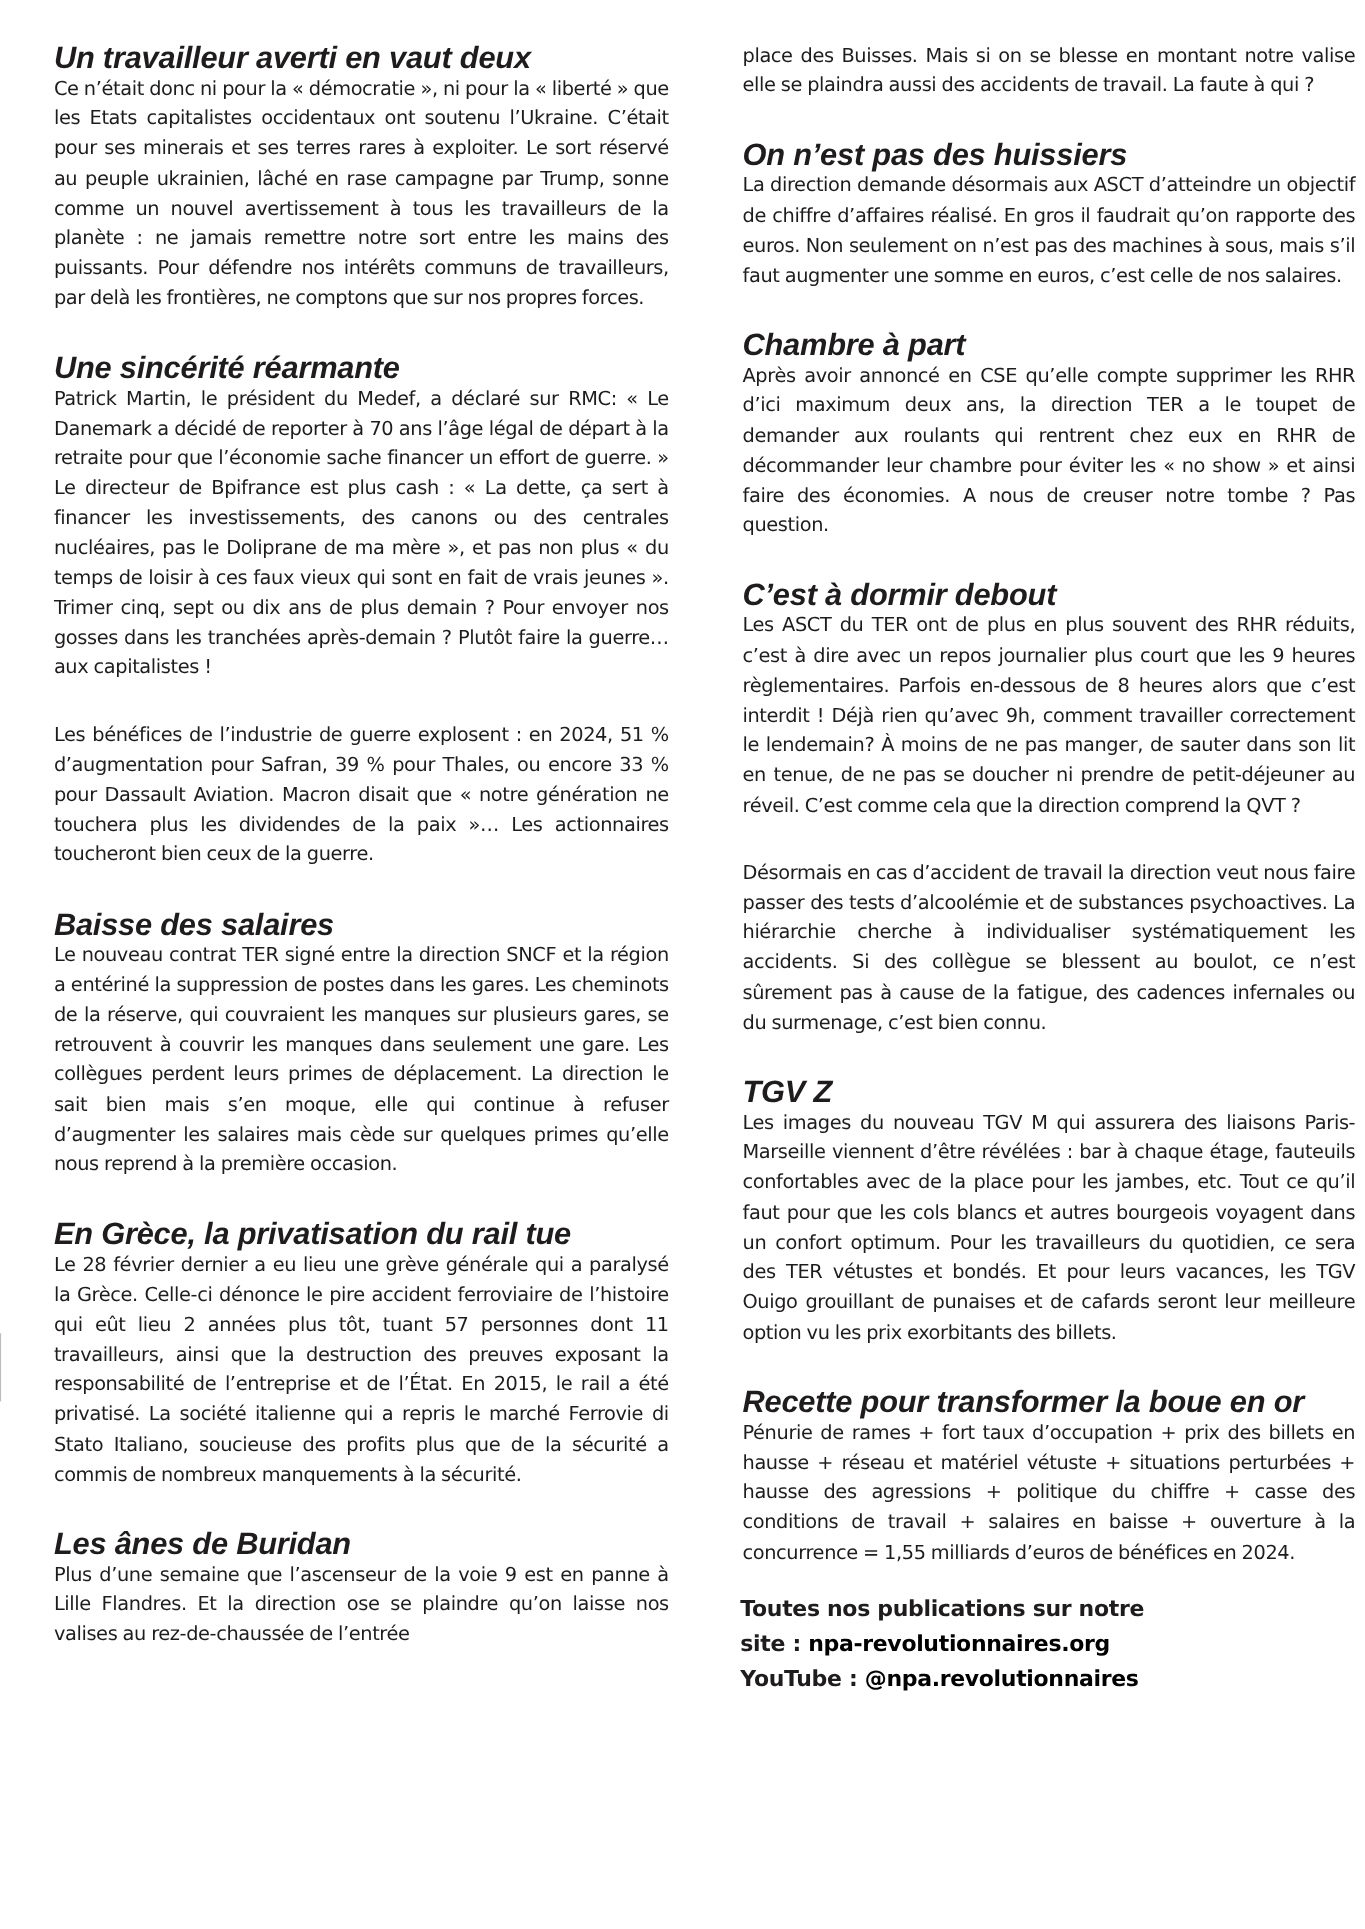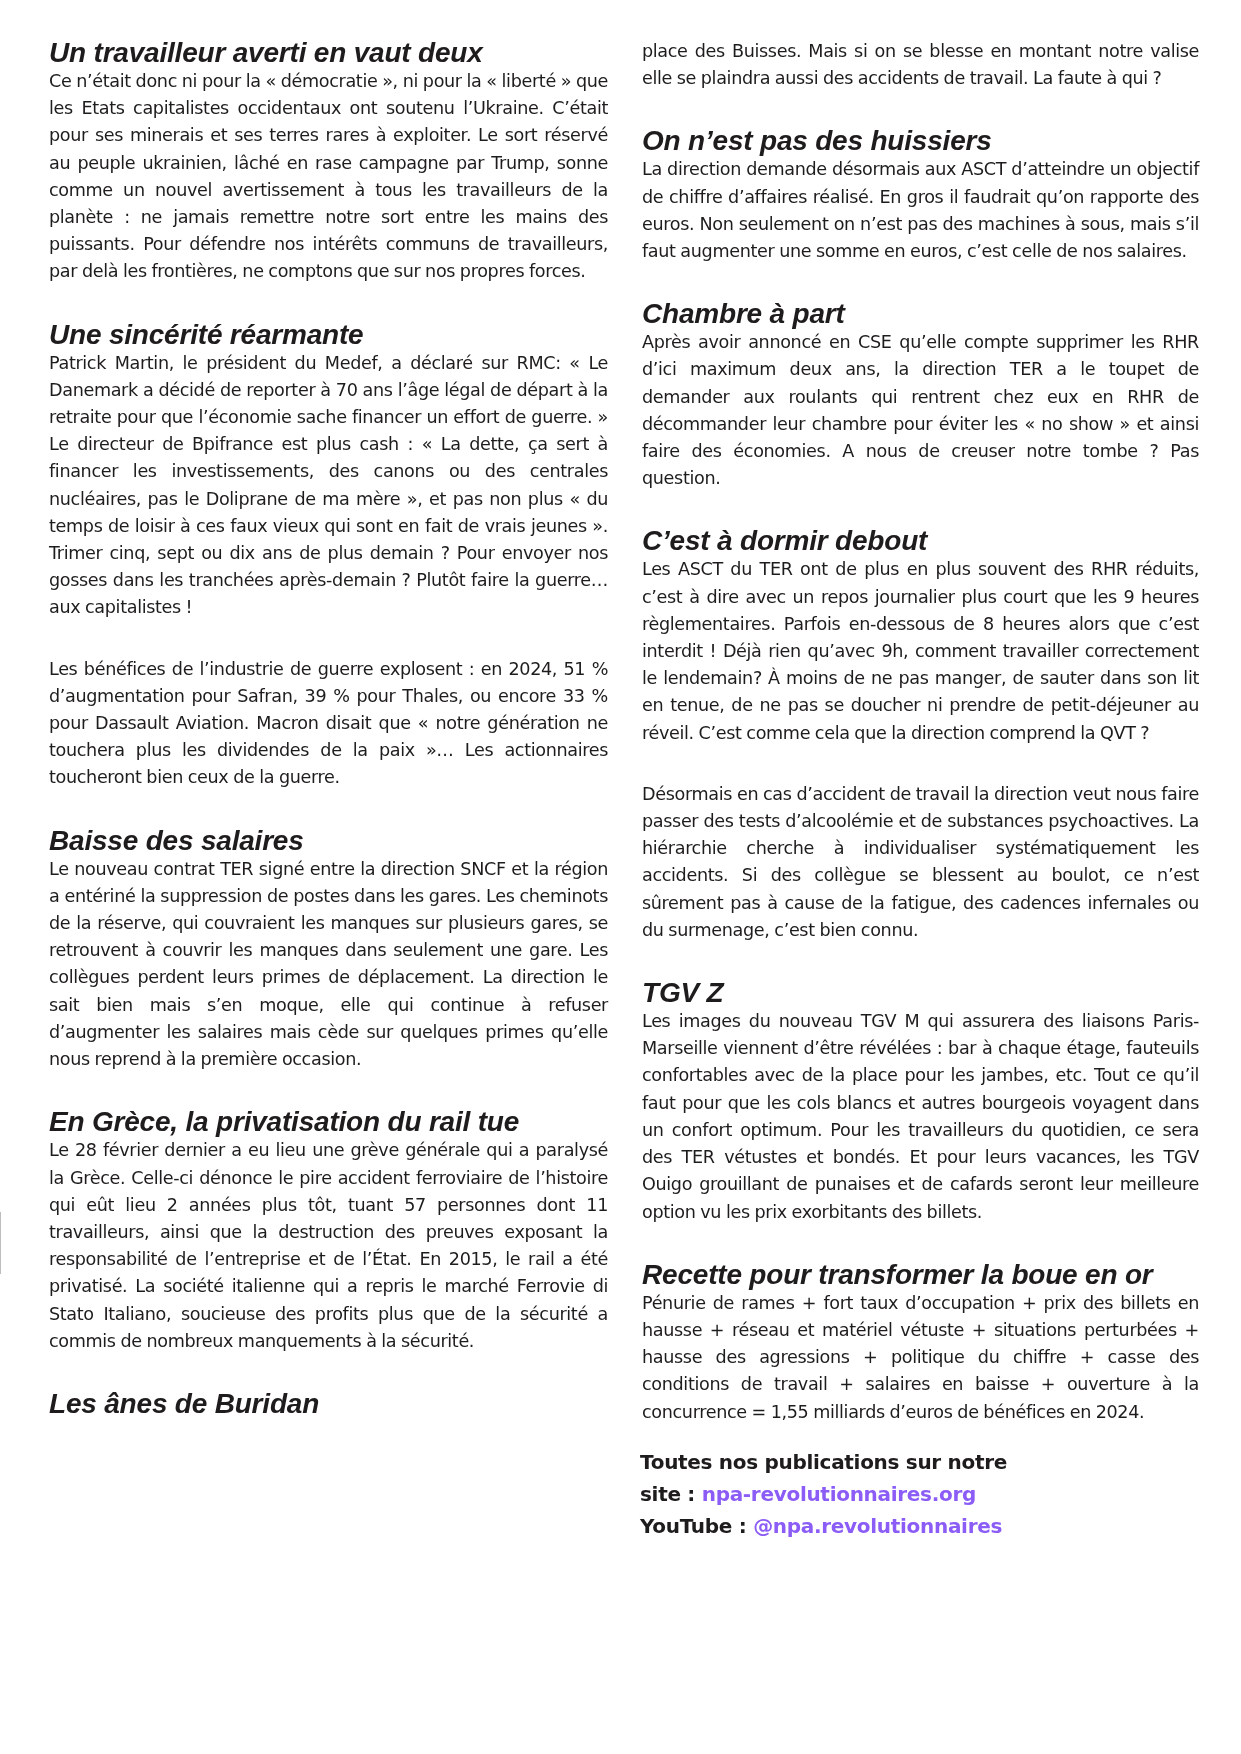--- a/index.html
+++ b/index.html
@@ -1,39 +1,39 @@
 <!DOCTYPE html>
 <html><head>
   <meta charset="utf-8">
   <style>
     html, body { margin: 0; padding: 0; background: #ffffff; }
     body { width: 1241px; height: 1754px; position: relative; overflow: hidden; color: #1e1c1c; }
     .page { position: absolute; left: 0; top: 0; width: 1241px; height: 1754px; }
     .col { position: absolute; top: 36px; }
     .col-left { left: 47px; width: 563px; }
-    .col-right { left: 640px; width: 561px; }
+    .col-right { left: 673px; width: 561px; }
     .article { margin: 2px; }
     .article h2 {
       font-family: "Liberation Sans", sans-serif;
       font-weight: bold; font-style: italic;
       font-size: 28px; line-height: 30px; margin: 0; letter-spacing: -0.2px;
       color: #1e1c1c;
     }
     .article p {
       font-family: "DejaVu Sans", sans-serif;
       font-size: 17.6px; line-height: 27.2px; margin: 0;
       text-align: justify; hyphens: manual; letter-spacing: -0.35px;
       word-spacing: -0.5px;
     }
     .gap { height: 30px; }
     .footer-links {
       font-family: "DejaVu Sans", sans-serif; font-weight: bold;
       font-size: 20px; line-height: 32px; margin-top: 20px; letter-spacing: -0.3px;
     }
-    .footer-links a { color: #8b5cf6; text-decoration: none; }
+    .footer-links a { color: #000000; text-decoration: none; }
     .margin-mark { position: absolute; left: 0; top: 1212px; width: 1px; height: 62px; background: #bdbdbd; }
   </style>
 </head>
 <body>
 
 <div class="page">
 
   <div class="margin-mark"></div>
 
   <div class="col col-left">
@@ -56,20 +56,21 @@
       <p>Le nouveau contrat TER signé entre la direction SNCF et la région a entériné la suppression de postes dans les gares. Les cheminots de la réserve, qui couvraient les manques sur plusieurs gares, se retrouvent à couvrir les manques dans seulement une gare. Les collègues perdent leurs primes de déplacement. La direction le sait bien mais s’en moque, elle qui continue à refuser d’augmenter les salaires mais cède sur quelques primes qu’elle nous re­prend à la première occasion.</p>
     </div>
     <div class="gap"></div>
     <div class="article">
       <h2>En Grèce, la privatisation du rail tue</h2>
       <p>Le 28 février dernier a eu lieu une grève générale qui a paralysé la Grèce. Celle-ci dénonce le pire accident ferro­viaire de l’histoire qui eût lieu 2 années plus tôt, tuant 57 personnes dont 11 travailleurs, ainsi que la destruction des preuves exposant la responsabilité de l’entreprise et de l’État. En 2015, le rail a été privatisé. La société ita­lienne qui a repris le marché Ferrovie di Stato Italiano, soucieuse des profits plus que de la sécurité a commis de nombreux manquements à la sécurité.</p>
     </div>
     <div class="gap"></div>
     <div class="article">
       <h2>Les ânes de Buridan</h2>
+      <p>Plus d’une semaine que l’ascenseur de la voie 9 est en panne à Lille Flandres. Et la direction ose se plaindre qu’on laisse nos valises au rez-de-chaussée de l’entrée</p>
     </div>
   </div>
 
   <div class="col col-right">
     <div class="article">
       <p>place des Buisses. Mais si on se blesse en montant notre valise elle se plaindra aussi des accidents de travail. La faute à qui ?</p>
     </div>
     <div class="gap"></div>
     <div class="article">
       <h2>On n’est pas des huissiers</h2>

